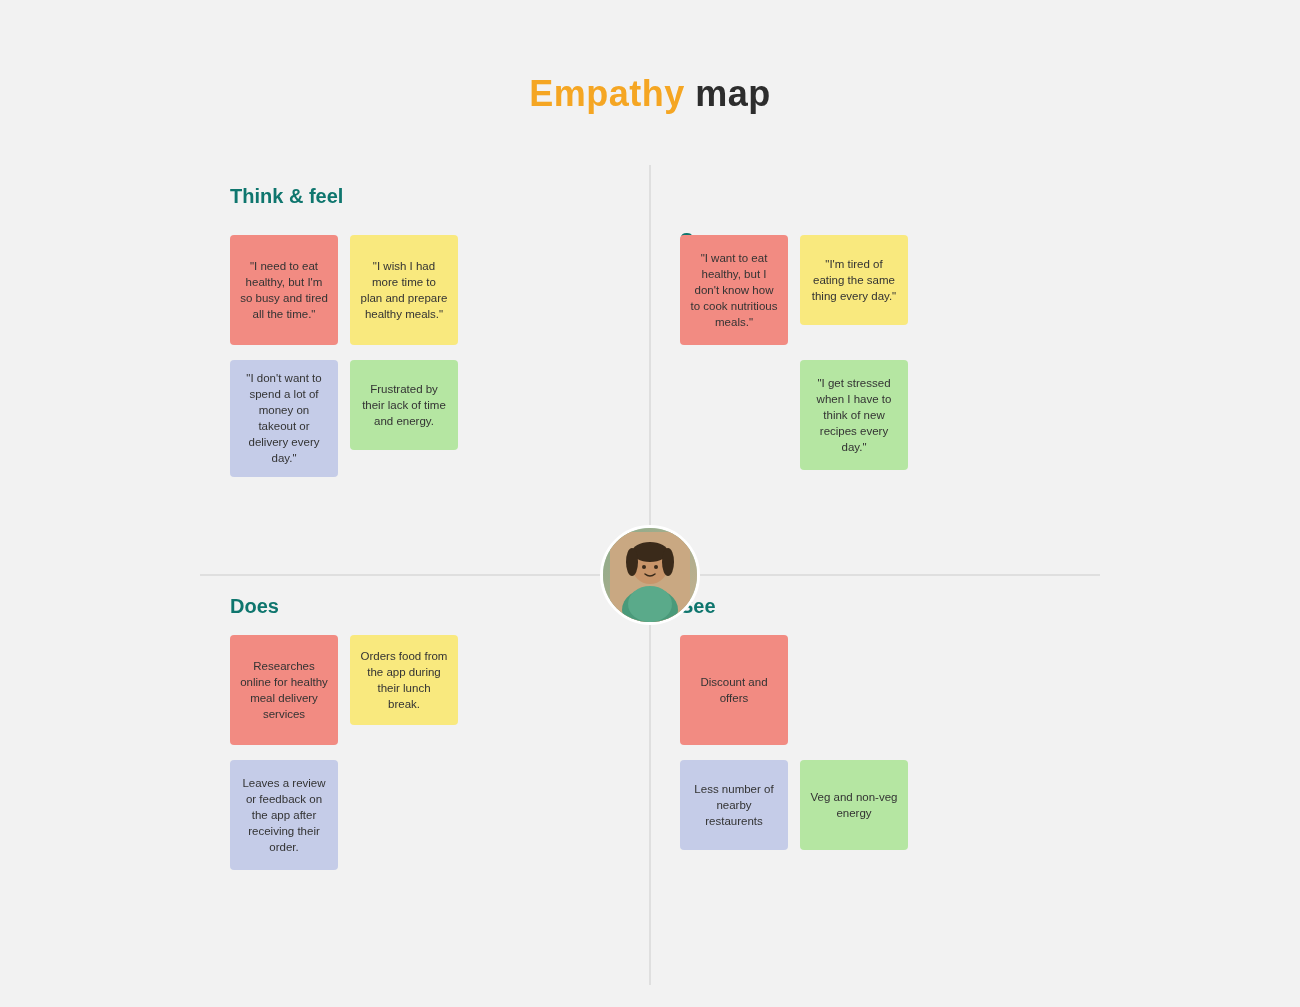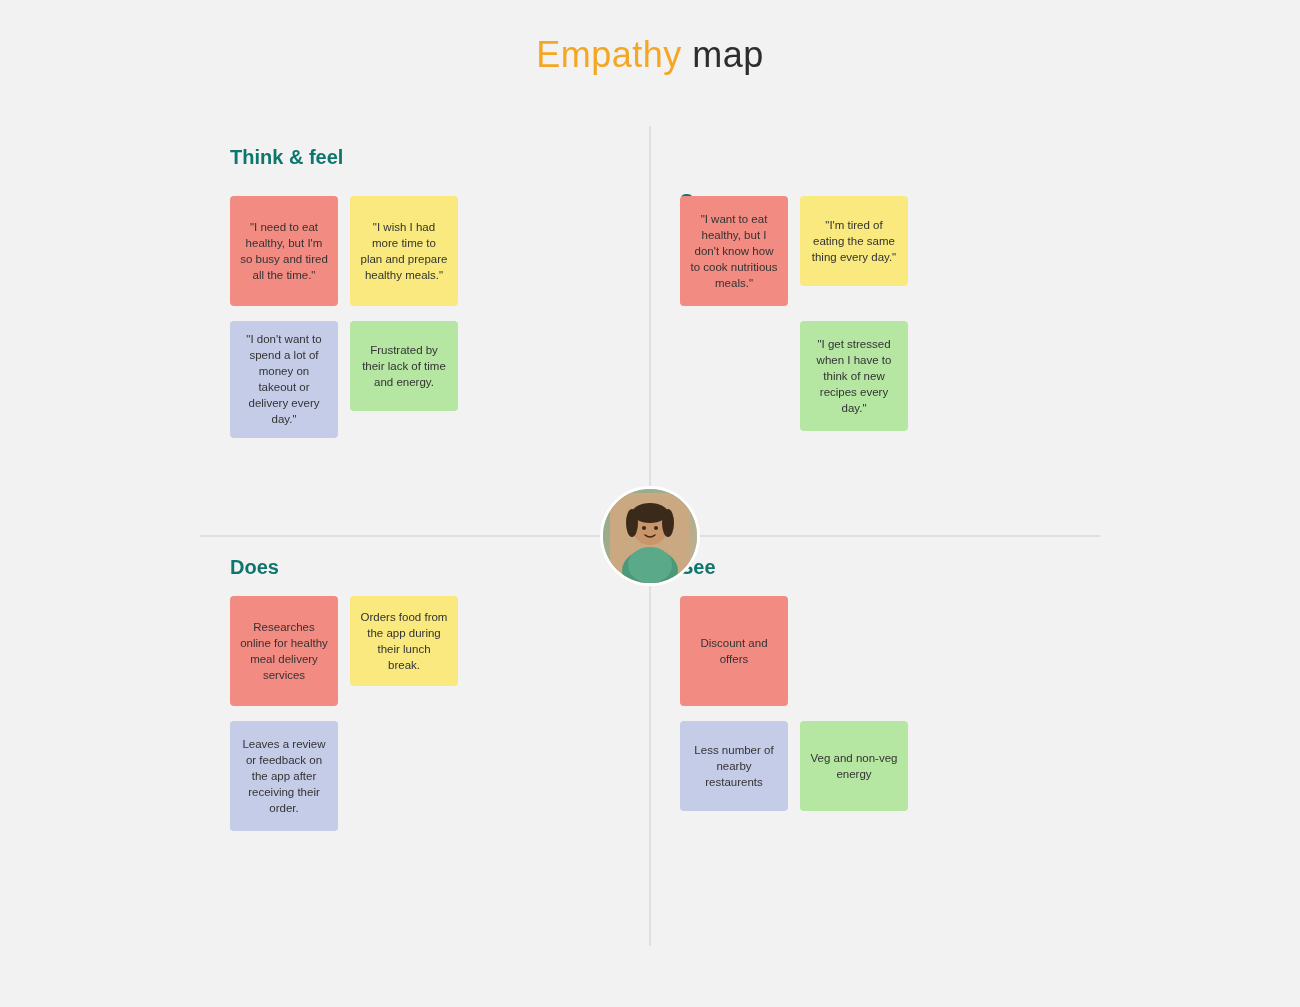--- a/index.html
+++ b/index.html
@@ -7,23 +7,23 @@
       background: #f2f2f2;
       font-family: 'Helvetica Neue', Arial, sans-serif;
       min-height: 1007px;
       width: 1300px;
       display: flex;
       flex-direction: column;
       align-items: center;
     }
 
     .page-title {
-      margin-top: 34px;
+      margin-top: 73px;
       font-size: 36px;
-      font-weight: 400;
+      font-weight: 700;
       color: #2d2d2d;
       letter-spacing: 0.5px;
     }
     .page-title .highlight {
       color: #f5a623;
     }
 
     .map-container {
       position: relative;
       width: 900px;

